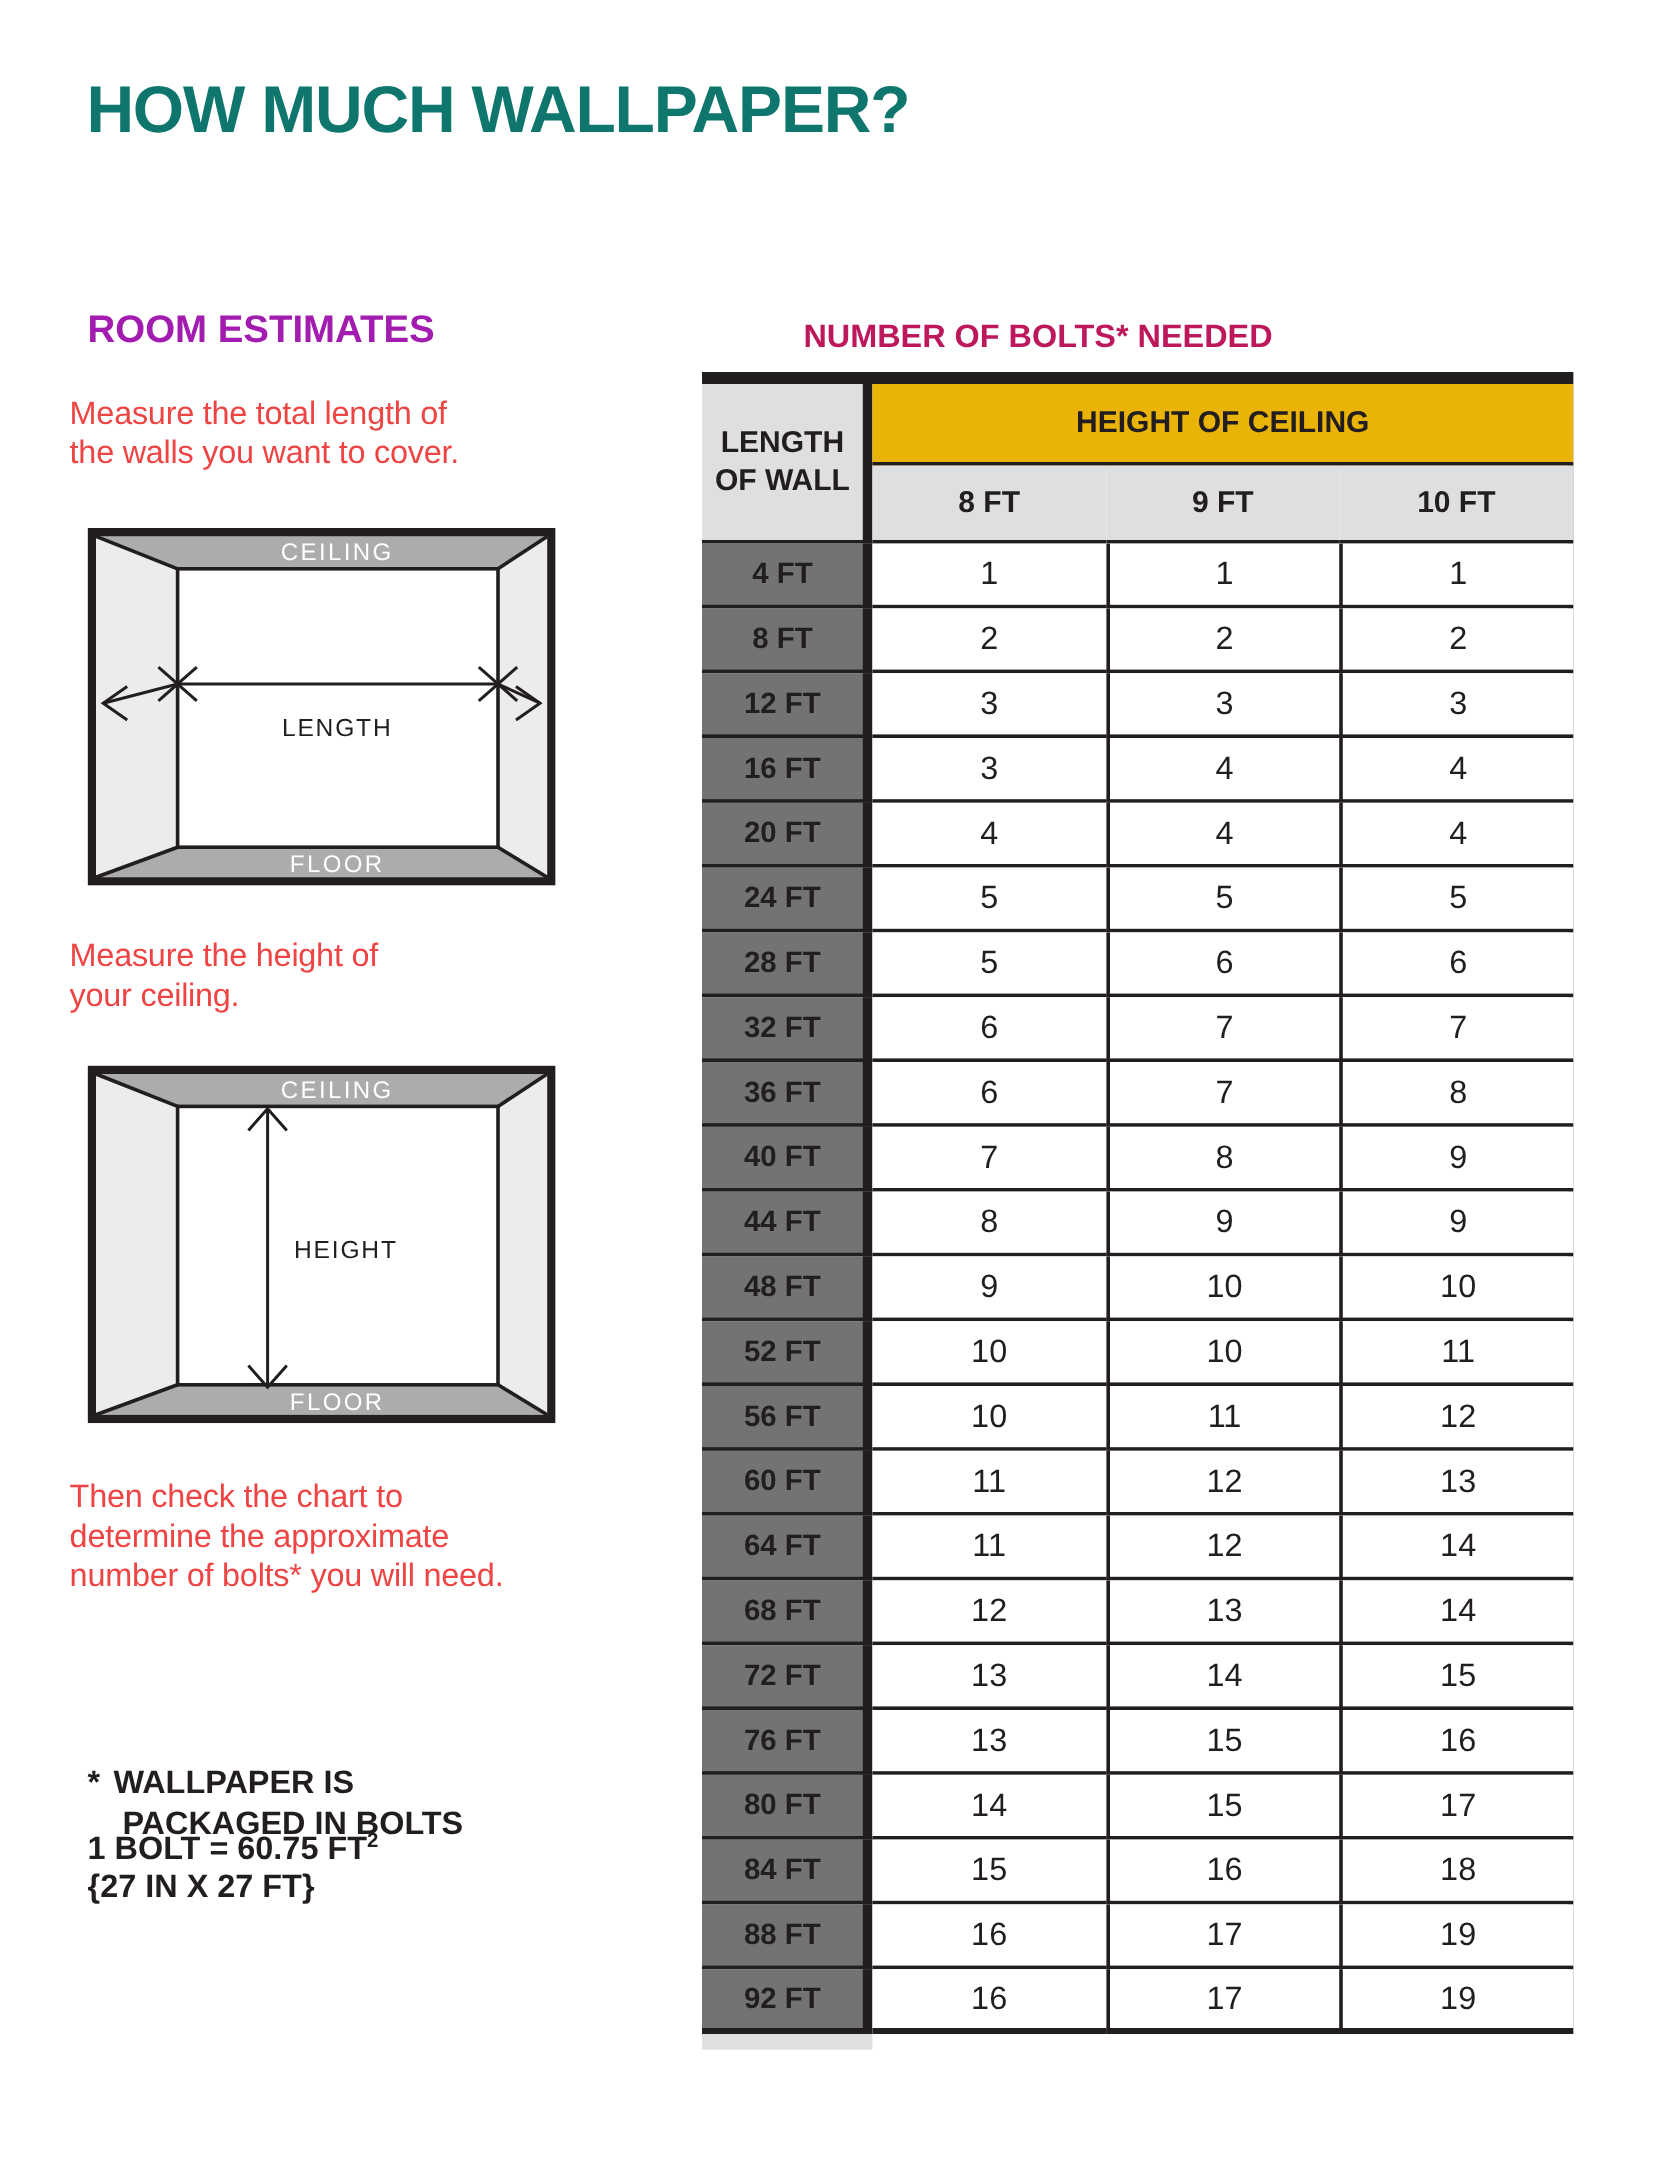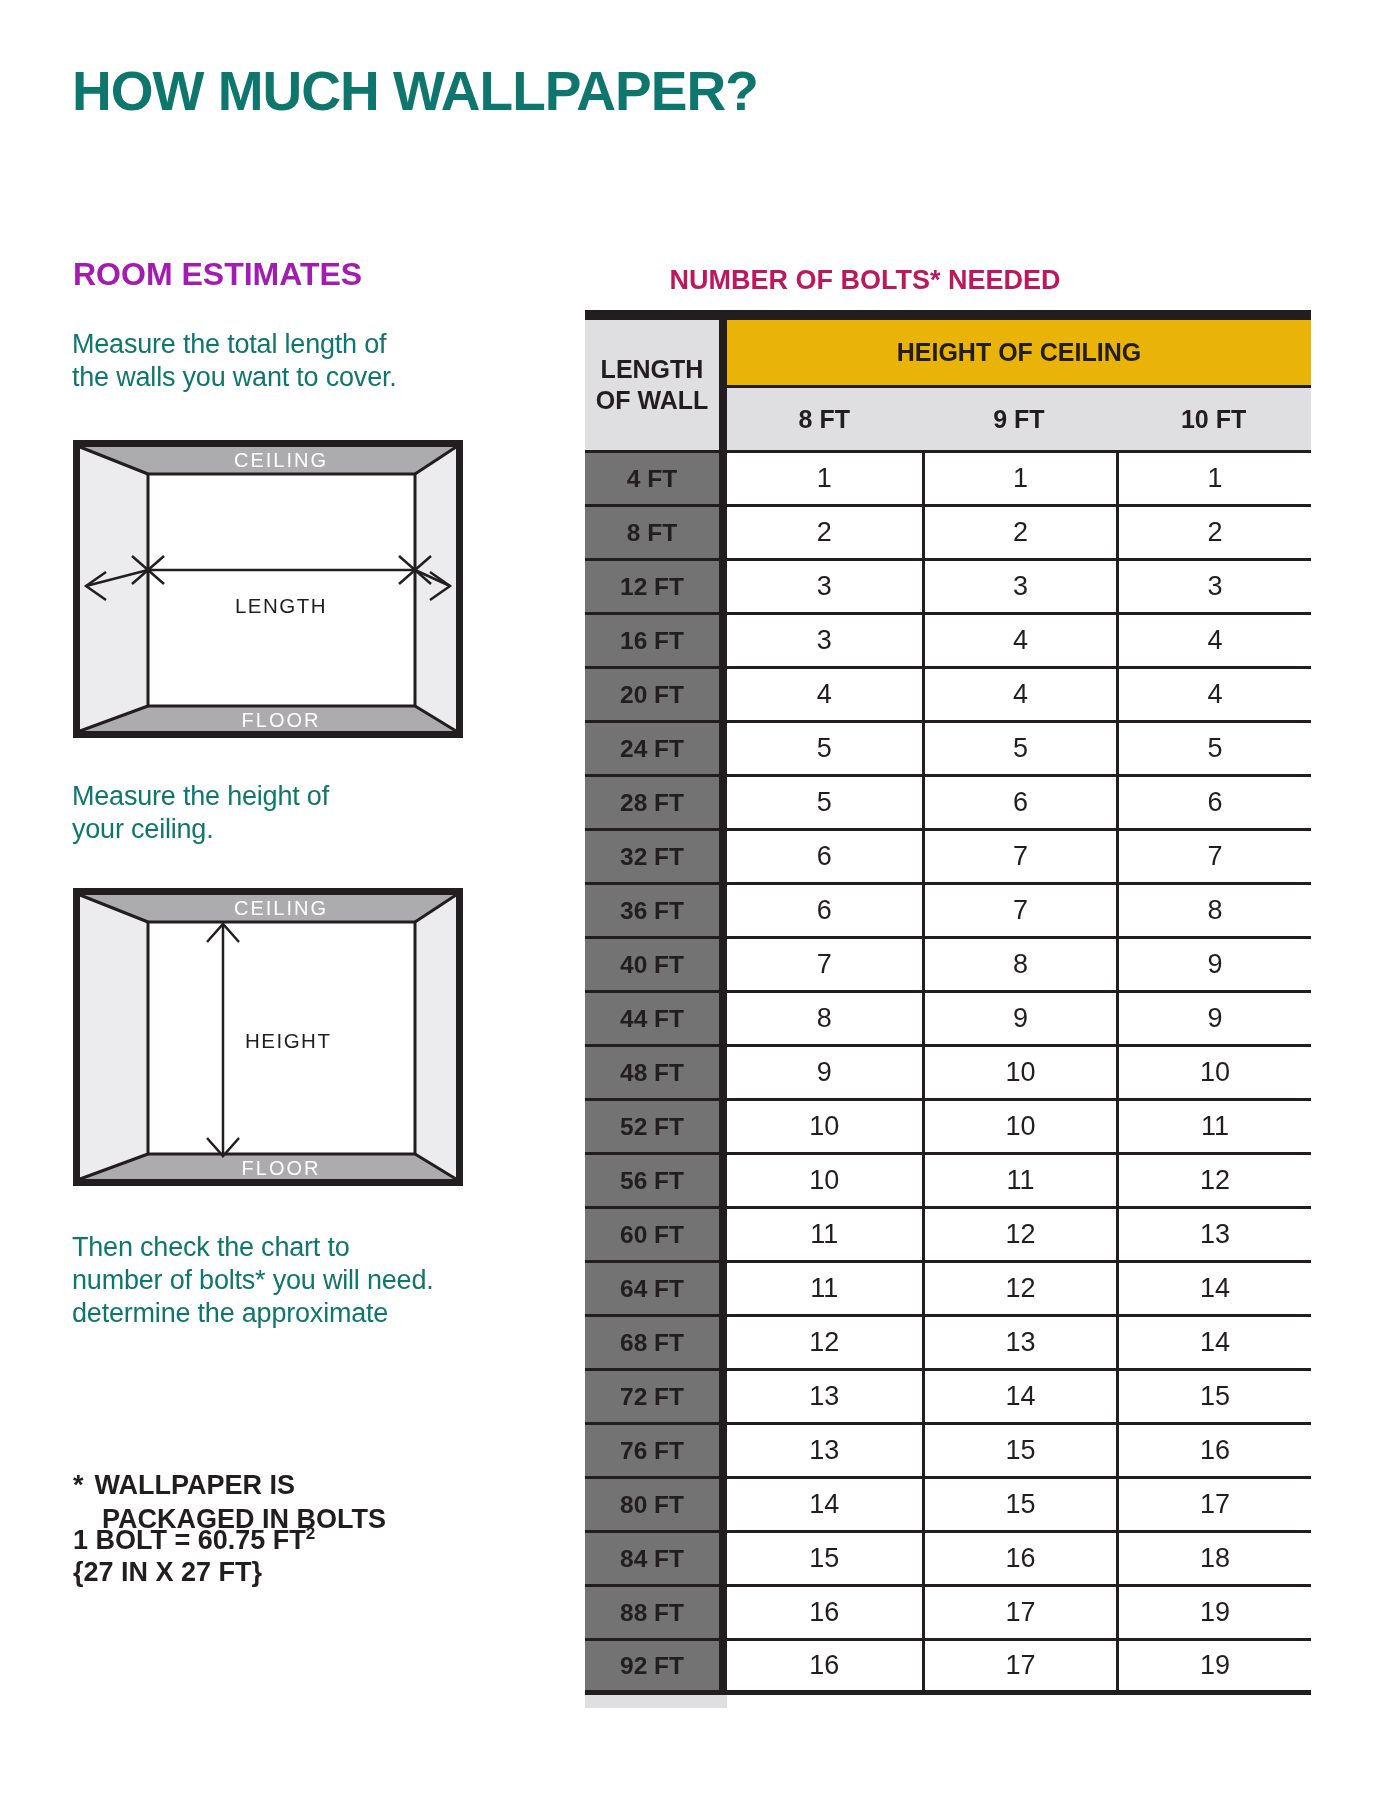--- a/index.html
+++ b/index.html
@@ -11,21 +11,21 @@
   .page-title {
     position:absolute; left:72px; top:64px;
     font-size:55px; font-weight:bold; letter-spacing:-1px; color:#0f766e;
     white-space:nowrap; line-height:1;
   }
   .section-heading {
     position:absolute; font-size:32px; font-weight:bold; color:#a21caf;
     letter-spacing:0px; white-space:nowrap; line-height:1.1;
   }
   #room-estimates-heading { left:73px; top:257px; }
-  .para { position:absolute; left:72px; font-size:27px; line-height:33px; letter-spacing:-0.2px; color:#0f766e; }
+  .para { position:absolute; left:58px; font-size:27px; line-height:33px; letter-spacing:-0.2px; color:#ef4444; }
   #para-length { top:328px; }
   #para-height { top:780px; }
   #para-chart  { top:1231px; }
   .diagram { position:absolute; left:73px; width:390px; height:298px; }
   #diagram-length { top:440px; }
   #diagram-height { top:888px; }
   .diagram svg { display:block; width:100%; height:100%; }
   .diagram text { font-family:"Liberation Sans", sans-serif; }
   .fn-bold { position:absolute; left:73px; font-size:27px; font-weight:bold; line-height:34px; color:#221e1f; }
   #footnote-bolts { top:1427px;margin-top:41px; }
@@ -137,22 +137,22 @@
       </g>
       <text x="208" y="27" text-anchor="middle" font-size="20" letter-spacing="2" fill="#ffffff">CEILING</text>
       <text x="208" y="287" text-anchor="middle" font-size="20" letter-spacing="2" fill="#ffffff">FLOOR</text>
       <text x="172" y="160" text-anchor="start" font-size="20.5" letter-spacing="1.5" fill="#221e1f">HEIGHT</text>
       <rect x="3.5" y="3.5" width="383" height="291" fill="none" stroke="#221e1f" stroke-width="7"></rect>
     </svg>
   </div>
 
   <div class="para" id="para-chart">
     <div>Then check the chart to</div>
+    <div>determine the approximate</div>
     <div>number of bolts* you will need.</div>
-    <div>determine the approximate</div>
   </div>
 
   <div class="fn-bold" id="footnote-bolts">
     <div><span>*</span><span class="fn-l1">WALLPAPER IS</span></div>
     <div class="fn-l2">PACKAGED IN BOLTS</div>
   </div>
 
   <div class="fn-bold" id="bolt-info">
     <div><span>1 BOLT = 60.75 FT</span><sup>2</sup></div>
     <div>{27 IN X 27 FT}</div>

